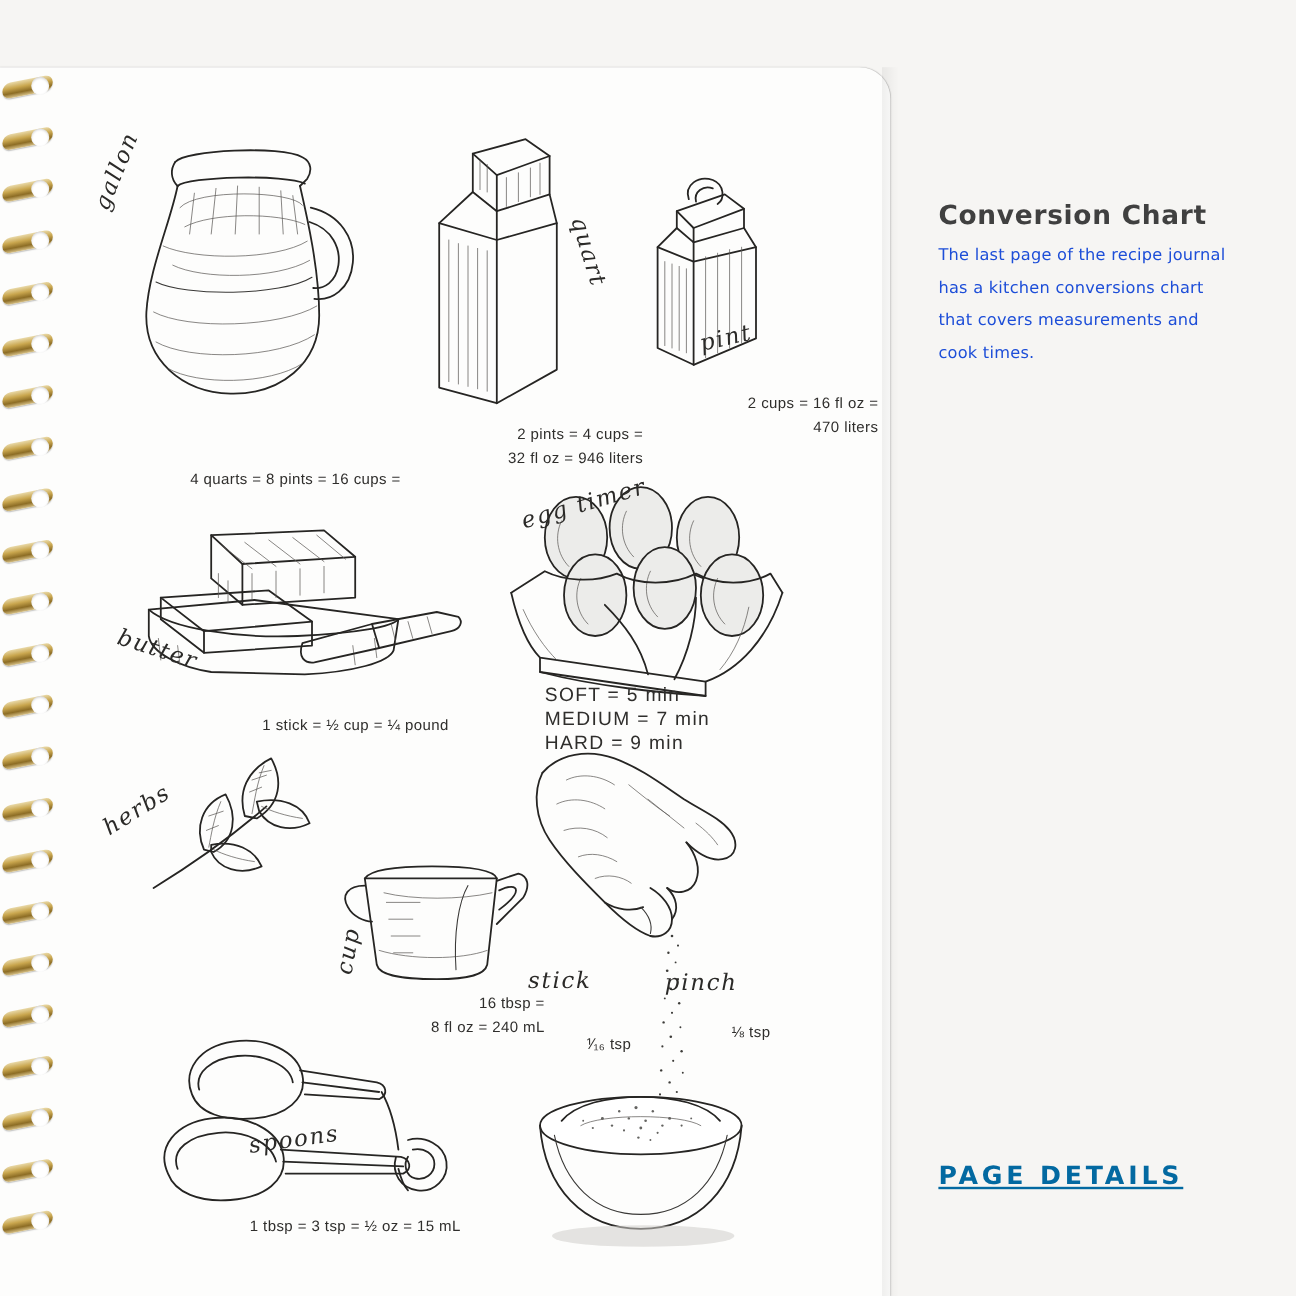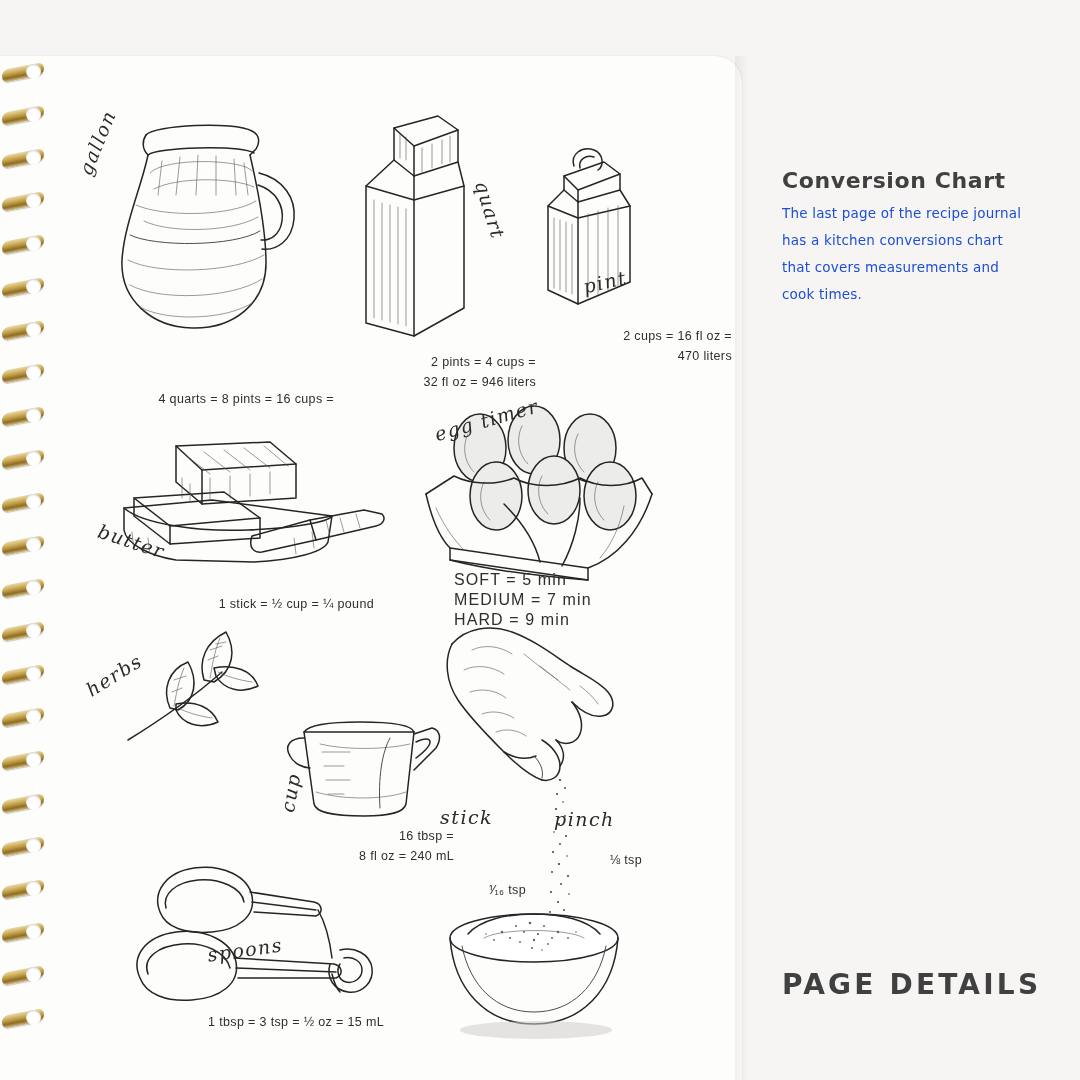--- a/index.html
+++ b/index.html
@@ -142,24 +142,25 @@
     line-height: 27px;
     color: #1d4ed8;
     letter-spacing: 0.2px;
   }
   .panel-footer {
     position: absolute;
     top: 968px;
     left: 0;
     width: 270px;
     font-family: "DejaVu Sans", sans-serif;
-    font-size: 28px;
+    font-size: 21px;
     font-weight: bold;
     letter-spacing: 3.2px;
-    color: #404040;
+    color: #0369a1;
+    text-decoration: underline;
   }
 
   svg { display: block; }
   .ln { fill: none; stroke: #262523; stroke-width: 1.5; stroke-linecap: round; stroke-linejoin: round; }
   .ln-t { fill: none; stroke: #3a3937; stroke-width: 0.9; stroke-linecap: round; stroke-linejoin: round; }
   .ln-h { fill: none; stroke: #5a5855; stroke-width: 0.6; stroke-linecap: round; }
   .fillw { fill: #ffffff; }
   .fillg { fill: #ececea; }
 </style>
 </head>
@@ -503,21 +504,21 @@
           <circle cx="26" cy="126" r="1"></circle>
             <circle cx="32" cy="134" r="0.9"></circle>
             <circle cx="18" cy="136" r="0.9"></circle>
           <circle cx="24" cy="144" r="1"></circle>
             <circle cx="38" cy="142" r="0.8"></circle>
             <circle cx="30" cy="152" r="0.9"></circle>
         </g>
       </svg>
     </div>
     <div class="script" style="left:386px; top:806px;">stick</div>
-    <div class="cap" style="left:372px; top:880px; width:100px;">
+    <div class="cap" style="left:372px; top:860px; width:100px;">
       <div>⅟₁₆ tsp</div>
     </div>
     <div class="script" style="left:500px; top:808px;">pinch</div>
     <div class="cap" style="left:488px; top:850px; width:100px;">
       <div>⅛ tsp</div>
     </div>
 
     <div class="ill" style="left:370px; top:902px;">
       <svg width="220" height="140" viewBox="0 0 220 140">
         <ellipse class="ln fillw" cx="110" cy="36" rx="84" ry="24"></ellipse>

